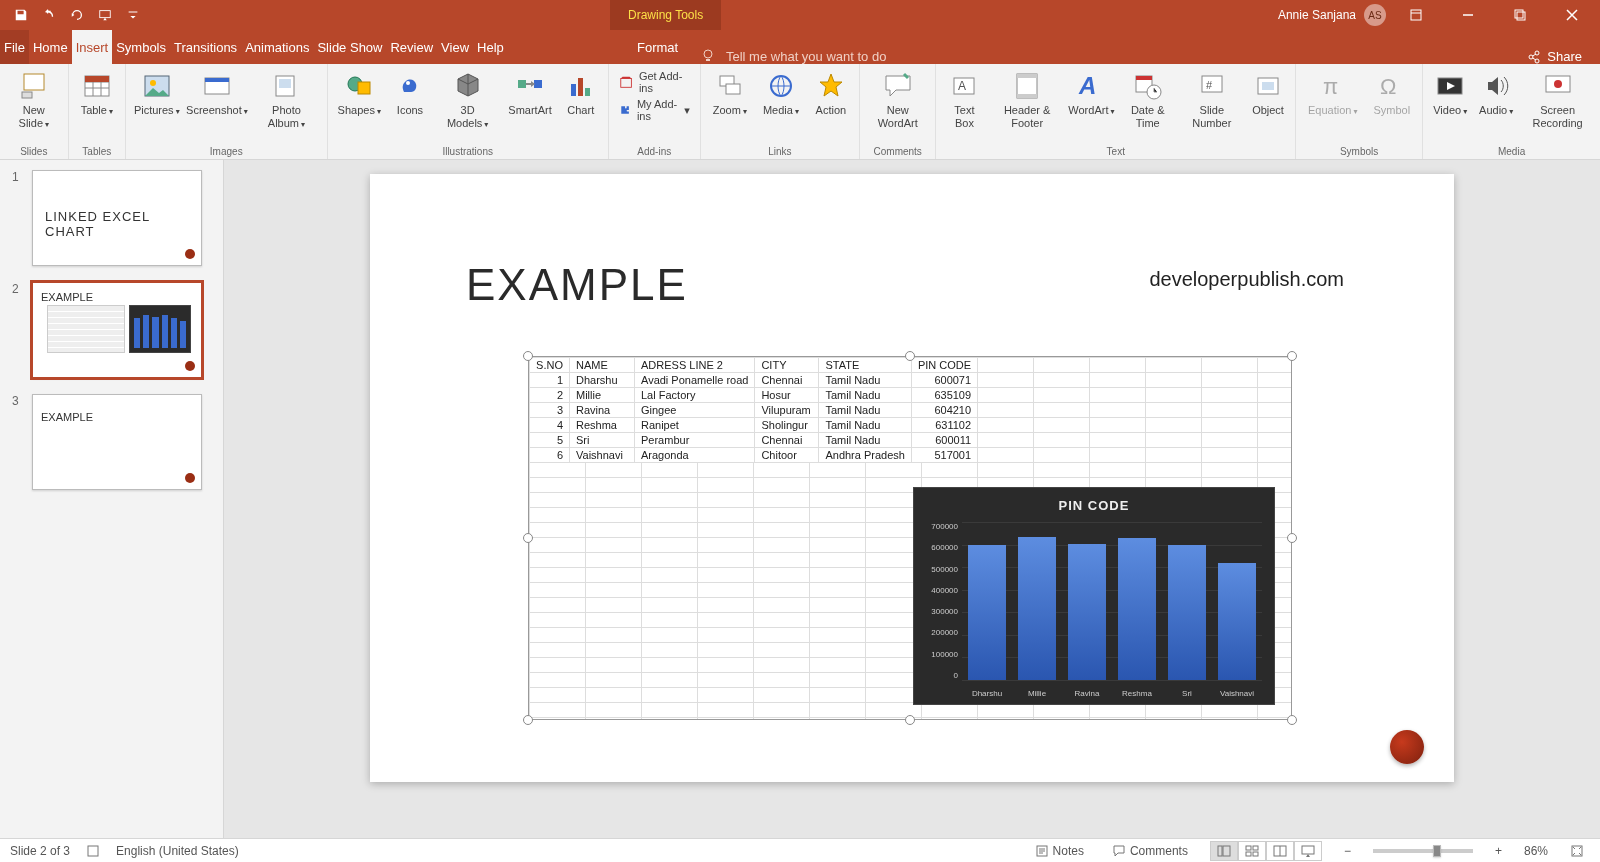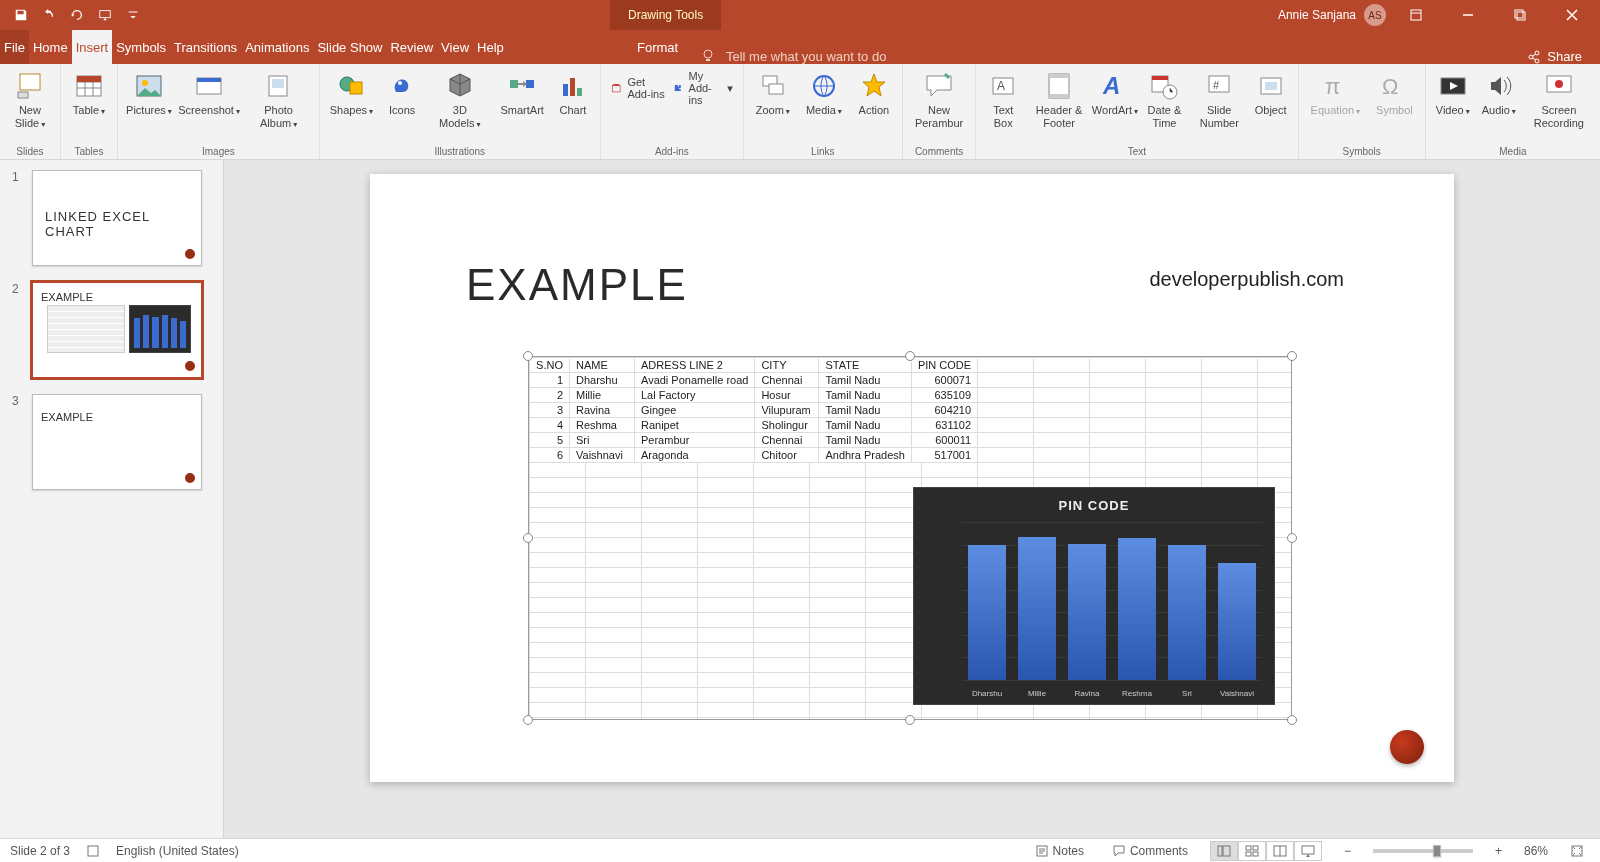--- a/index.html
+++ b/index.html
@@ -4,21 +4,21 @@
 <style>
 * { margin: 0; padding: 0; box-sizing: border-box; font-family: "Segoe UI", Arial, sans-serif; }
 body { width: 1600px; height: 862px; background: #e6e6e6; overflow: hidden; position: relative; }
 
 
 .titlebar { height: 30px; background: #b7472a; display: flex; align-items: center; color: #fff; font-size: 12px; position: relative; }
 .titlebar-left { display: flex; align-items: center; gap: 2px; padding-left: 8px; }
 .qat-btn { width: 26px; height: 26px; display: flex; align-items: center; justify-content: center; cursor: pointer; }
 .qat-btn svg { width: 14px; height: 14px; }
 .titlebar-center { position: absolute; left: 50%; transform: translateX(-50%); display: flex; align-items: center; margin-top: 39px; }
-.drawing-tools-tab { position: absolute; left: 610px; top: 0; background: #9c3a20; color: #fef9c3; padding: 10px 18px; height: 30px; display: flex; align-items: center; font-size: 12px; }
+.drawing-tools-tab { position: absolute; left: 610px; top: 0; background: #9c3a20; color: #fde047; padding: 10px 18px; height: 30px; display: flex; align-items: center; font-size: 12px; }
 .user-area { margin-left: auto; display: flex; align-items: center; gap: 8px; padding-right: 6px; }
 .user-avatar { width: 22px; height: 22px; border-radius: 50%; background: #d89a8a; display: flex; align-items: center; justify-content: center; font-size: 10px; color: #6b2a15; }
 .win-btn { width: 44px; height: 30px; display: flex; align-items: center; justify-content: center; cursor: pointer; }
 .win-btn svg { width: 12px; height: 12px; }
 
 
 .ribbon-tabs { height: 34px; background: #b7472a; display: flex; align-items: flex-end; color: #fff; font-size: 13px; position: relative; }
 .ribbon-tab { padding: 0 4px; height: 34px; display: flex; align-items: center; cursor: pointer; }
 .ribbon-tab.active { background: #f3f3f3; color: #b7472a; }
 .ribbon-tab.file { background: #a33d24; }
@@ -28,21 +28,21 @@
 
 
 .ribbon { height: 96px; background: #f3f3f3; border-bottom: 1px solid #d6d6d6; display: flex; }
 .ribbon-group { border-right: 1px solid #e0e0e0; display: flex; flex-direction: column; align-items: center; padding: 4px 6px 0 6px; }
 .ribbon-group-content { flex: 1; display: flex; align-items: flex-start; gap: 4px; }
 .ribbon-group-label { font-size: 10px; color: #666; padding-bottom: 2px; }
 .rbtn { display: flex; flex-direction: column; align-items: center; justify-content: flex-start; padding: 2px 6px; cursor: pointer; min-width: 42px; }
 .rbtn-icon { width: 32px; height: 32px; display: flex; align-items: center; justify-content: center; }
 .rbtn-label { font-size: 11px; color: #444; text-align: center; line-height: 1.15; margin-top: 2px; }
 .rbtn-label .caret { font-size: 8px; margin-left: 2px; }
-.addins-col { display: flex; flex-direction: row; gap: 0; justify-content: center; }
+.addins-col { display: flex; flex-direction: column; gap: 0; justify-content: center; }
 .addins-item { display: flex; align-items: center; gap: 6px; font-size: 11px; color: #444; padding: 2px 4px; cursor: pointer; }
 
 
 .workspace { position: absolute; top: 160px; left: 0; right: 0; bottom: 24px; display: flex; background: #e6e6e6; }
 
 
 .slide-panel { width: 224px; background: #f3f3f3; overflow-y: auto; padding: 10px 12px; border-right: 1px solid #d6d6d6; }
 .thumb-row { display: flex; gap: 8px; margin-bottom: 16px; }
 .thumb-num { font-size: 12px; color: #666; width: 12px; }
 .thumb { width: 170px; height: 96px; background: #fff; border: 1px solid #bbb; box-shadow: 0 1px 2px rgba(0,0,0,.15); position: relative; cursor: pointer; }
@@ -378,21 +378,21 @@
   <div class="ribbon-group">
     <div class="ribbon-group-content">
       <div class="rbtn">
         <div class="rbtn-icon">
             <svg viewBox="0 0 32 32">
               <path d="M4 6h24v14H14l-6 6v-6H4z" fill="#fff" stroke="#888"></path>
               <path d="M22 4l4 4" stroke="#5a8" stroke-width="3"></path>
             </svg>
           </div>
         <div class="rbtn-label">New
-Perambur</div>
+WordArt</div>
       </div>
     </div>
     <div class="ribbon-group-label">Comments</div>
   </div>
 
   <div class="ribbon-group">
     <div class="ribbon-group-content">
       <div class="rbtn">
         <div class="rbtn-icon">
             <svg viewBox="0 0 32 32">
@@ -616,20 +616,30 @@
                 <td>Aragonda</td>
                 <td>Chitoor</td>
                 <td>Andhra Pradesh</td>
                 <td class="pin">517001</td>
               </tr>
         </tbody>
           </table>
 
         <div class="chart">
           <div class="chart-title">PIN CODE</div>
+          <div class="chart-ylabels">
+            <span>700000</span>
+              <span>600000</span>
+              <span>500000</span>
+              <span>400000</span>
+              <span>300000</span>
+              <span>200000</span>
+              <span>100000</span>
+              <span>0</span>
+          </div>
           <div class="chart-body">
             <div class="chart-grid" id="chart-grid">
                 <div class="chart-gridline" style="top: 0%;"></div>
                 <div class="chart-gridline" style="top: 14.2857%;"></div>
                 <div class="chart-gridline" style="top: 28.5714%;"></div>
                 <div class="chart-gridline" style="top: 42.8571%;"></div>
                 <div class="chart-gridline" style="top: 57.1429%;"></div>
                 <div class="chart-gridline" style="top: 71.4286%;"></div>
                 <div class="chart-gridline" style="top: 85.7143%;"></div>
                 <div class="chart-gridline" style="top: 100%;"></div>

